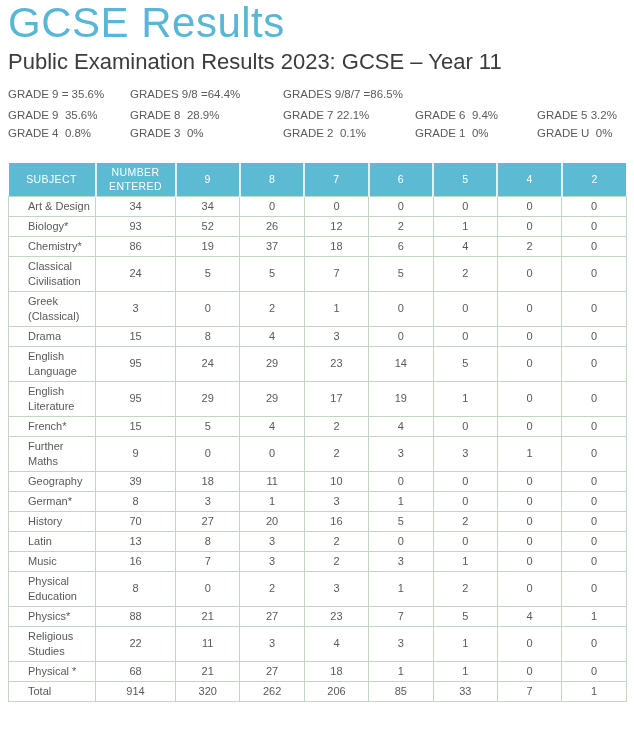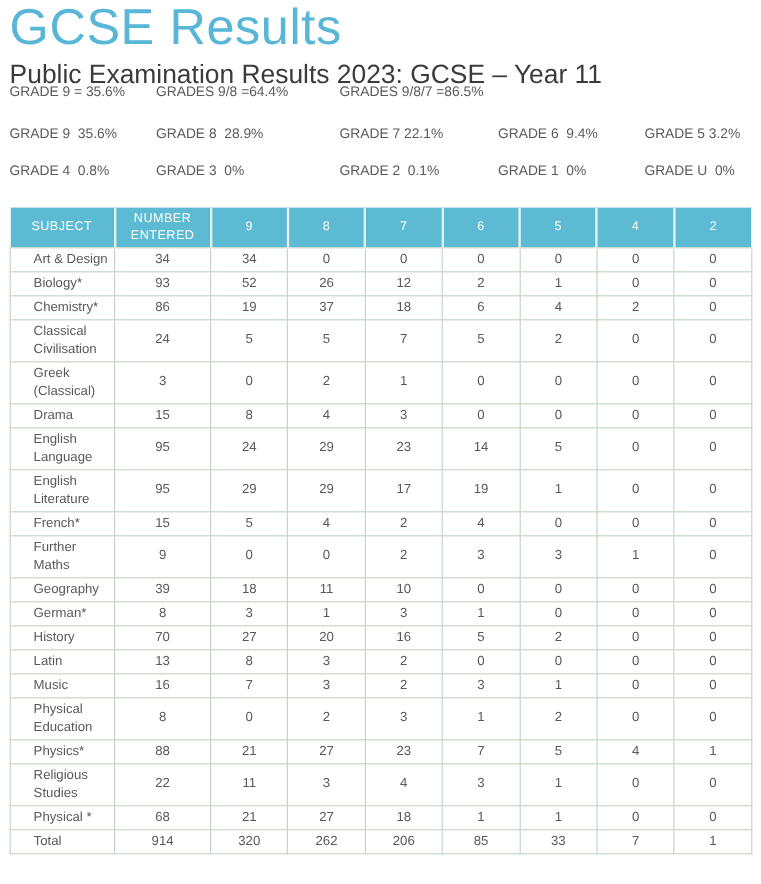--- a/index.html
+++ b/index.html
@@ -27,23 +27,23 @@
     color: #3b3b3d;
   }
   .stats-row {
     display: grid;
     grid-template-columns: 122px 153px 132px 122px 1fr;
     font-size: 11.5px;
     line-height: 13px;
     color: #595a5c;
   }
   .stats-row span { white-space: pre; }
-  .stats-row-1 { }
-  .stats-row-2 { margin-top: 22px; }
-  .stats-row-3 { margin-top: 18px; }
+  .stats-row-1 { margin-top: 17px; }
+  .stats-row-2 { margin-top: 8px; }
+  .stats-row-3 { margin-top: 5px; }
 
   table.results {
     margin-top: 23px;
     width: 618px;
     border-collapse: collapse;
     table-layout: fixed;
     font-size: 11px;
   }
   table.results col.c-subject { width: 87px; }
   table.results col.c-entered { width: 80px; }

